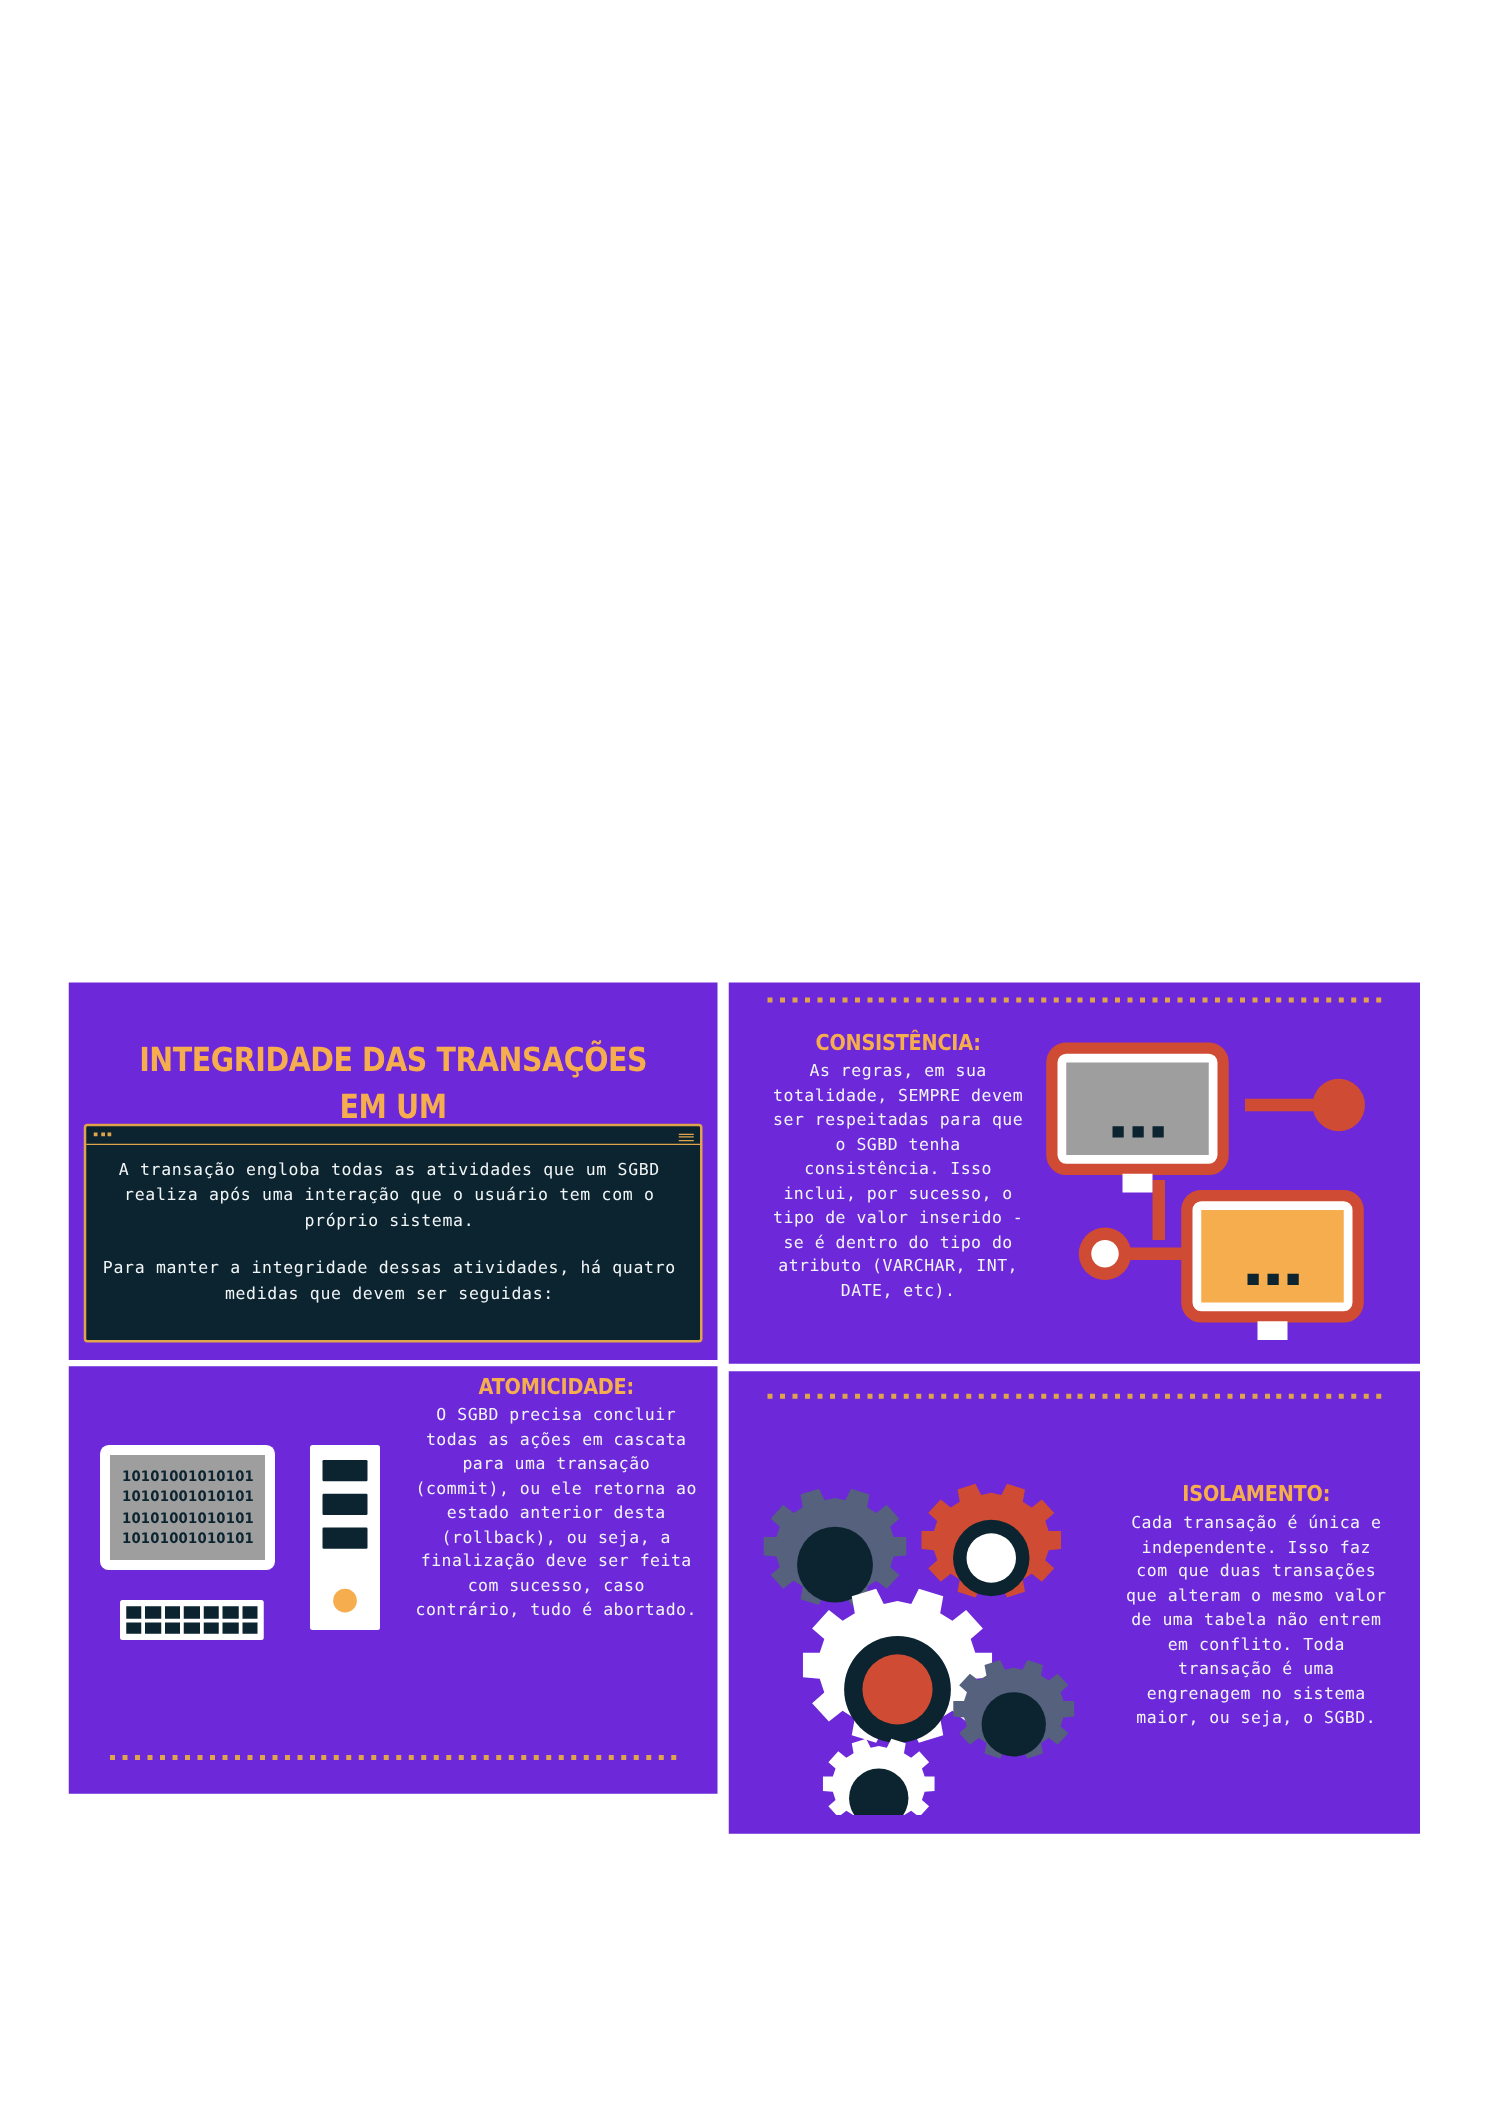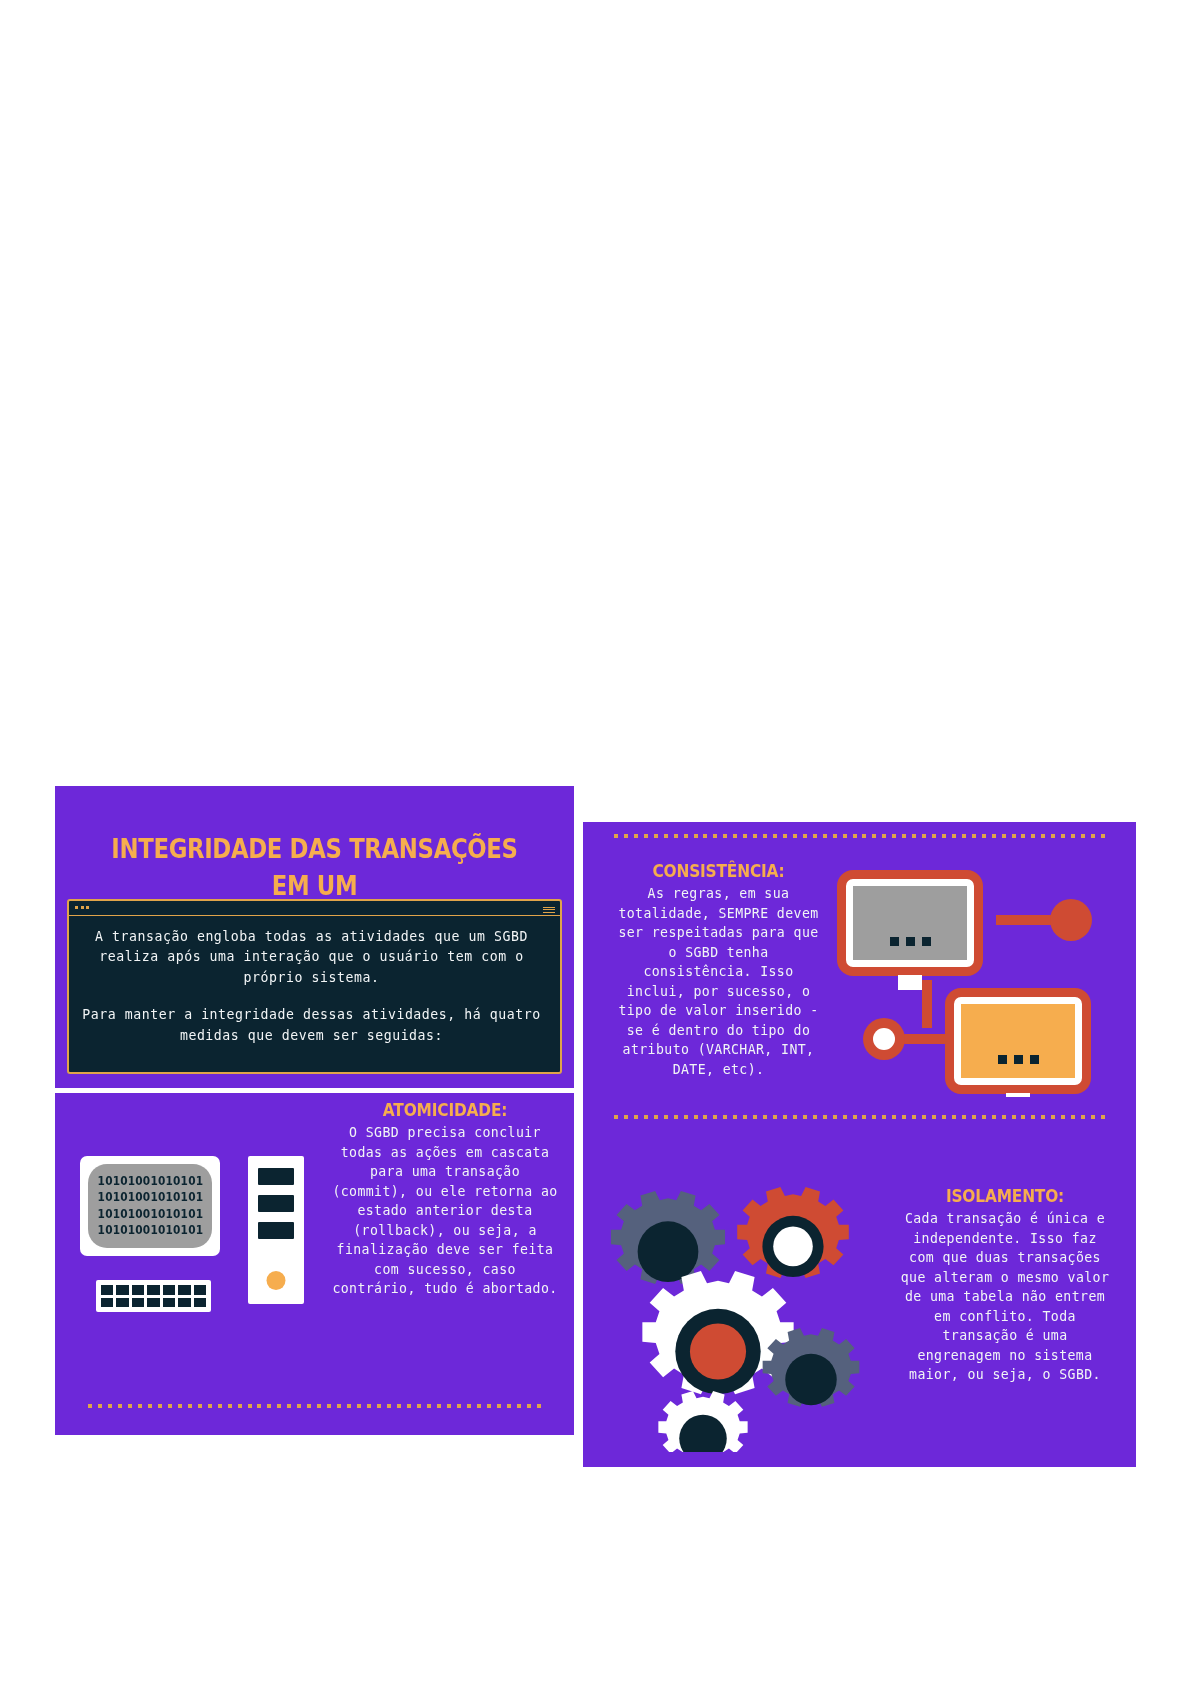--- a/index.html
+++ b/index.html
@@ -188,21 +188,20 @@
     position: absolute;
     left: 8px; top: 8px;
     width: 124px;
     height: 84px;
     background: #9e9e9e;
     display: flex;
     flex-direction: column;
     align-items: center;
     justify-content: center;
     gap: 1px;
-    border-radius: 19px;
   }
   .binary-line {
     color: #0b2430;
     font-family: "DejaVu Sans", sans-serif;
     font-weight: bold;
     font-size: 11.5px;
     letter-spacing: 0.2px;
     transform: scaleX(0.92);
     line-height: 1.32;
   }
@@ -250,21 +249,21 @@
     transform: translateX(-50%);
     width: 19px;
     height: 19px;
     border-radius: 50%;
     background: #f6ad4e;
   }
 
   
   #panel-consistencia {
     left: 583px;
-    top: 822px;
+    top: 786px;
     width: 553px;
     height: 305px;
     padding-left: 21px;
   }
   #consistencia-dots {
     left: 31px;
     top: 12px;
     width: 491px;
   }
   #consistencia-text {

